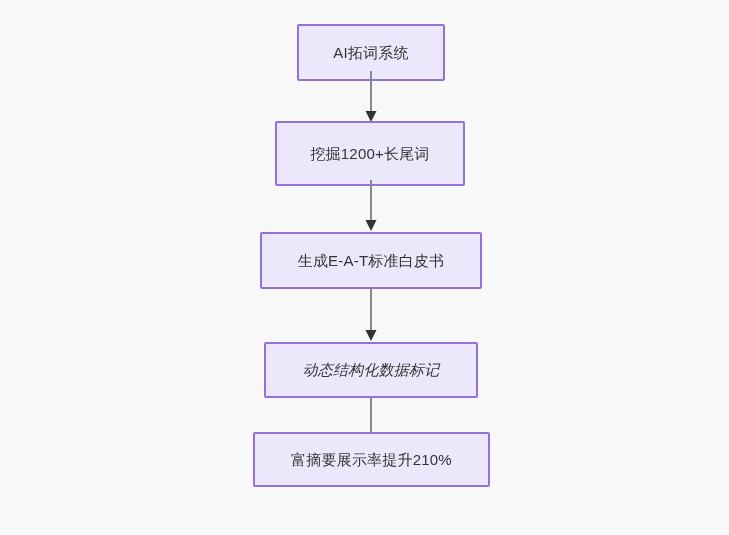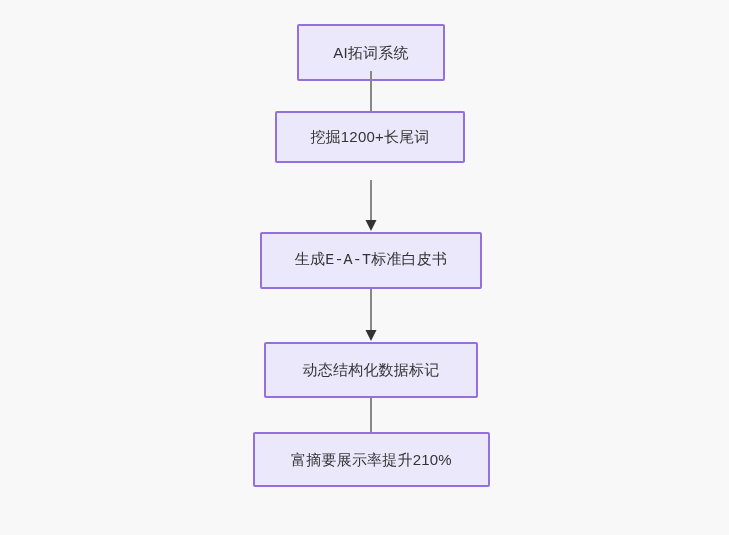--- a/index.html
+++ b/index.html
@@ -56,43 +56,43 @@
     <span class="node-label">AI拓词系统</span>
   </div>
 
   <div class="edge" style="left:360px; top:71px; height:52px;">
     <svg width="22" height="52" viewBox="0 0 22 52" aria-hidden="true">
       <line x1="11" y1="0" x2="11" y2="43" stroke="#888888" stroke-width="2"></line>
       <polygon points="11,51 5.5,40 16.5,40" fill="#333333"></polygon>
     </svg>
   </div>
 
-  <div class="node" style="left:275px; top:111px; width:190px; height:52px;">
+  <div class="node" style="left:275px; top:121px; width:190px; height:65px;">
     <span class="node-label">挖掘1200+长尾词</span>
   </div>
 
   <div class="edge" style="left:360px; top:180px; height:52px;">
     <svg width="22" height="52" viewBox="0 0 22 52" aria-hidden="true">
       <line x1="11" y1="0" x2="11" y2="43" stroke="#888888" stroke-width="2"></line>
       <polygon points="11,51 5.5,40 16.5,40" fill="#333333"></polygon>
     </svg>
   </div>
 
-  <div class="node" style="left:260px; top:232px; width:222px; height:57px;font-family:Liberation Mono, monospace;">
+  <div class="node" style="left:260px; top:232px; width:222px; height:57px;">
     <span class="node-label">生成E-A-T标准白皮书</span>
   </div>
 
   <div class="edge" style="left:360px; top:289px; height:53px;">
     <svg width="22" height="53" viewBox="0 0 22 53" aria-hidden="true">
       <line x1="11" y1="0" x2="11" y2="44" stroke="#888888" stroke-width="2"></line>
       <polygon points="11,52 5.5,41 16.5,41" fill="#333333"></polygon>
     </svg>
   </div>
 
-  <div class="node" style="left:264px; top:342px; width:214px; height:56px;">
+  <div class="node" style="left:264px; top:342px; width:214px; height:56px;font-style:italic;">
     <span class="node-label">动态结构化数据标记</span>
   </div>
 
   <div class="edge" style="left:360px; top:398px; height:54px;">
     <svg width="22" height="54" viewBox="0 0 22 54" aria-hidden="true">
       <line x1="11" y1="0" x2="11" y2="45" stroke="#888888" stroke-width="2"></line>
       <polygon points="11,53 5.5,42 16.5,42" fill="#333333"></polygon>
     </svg>
   </div>
 

